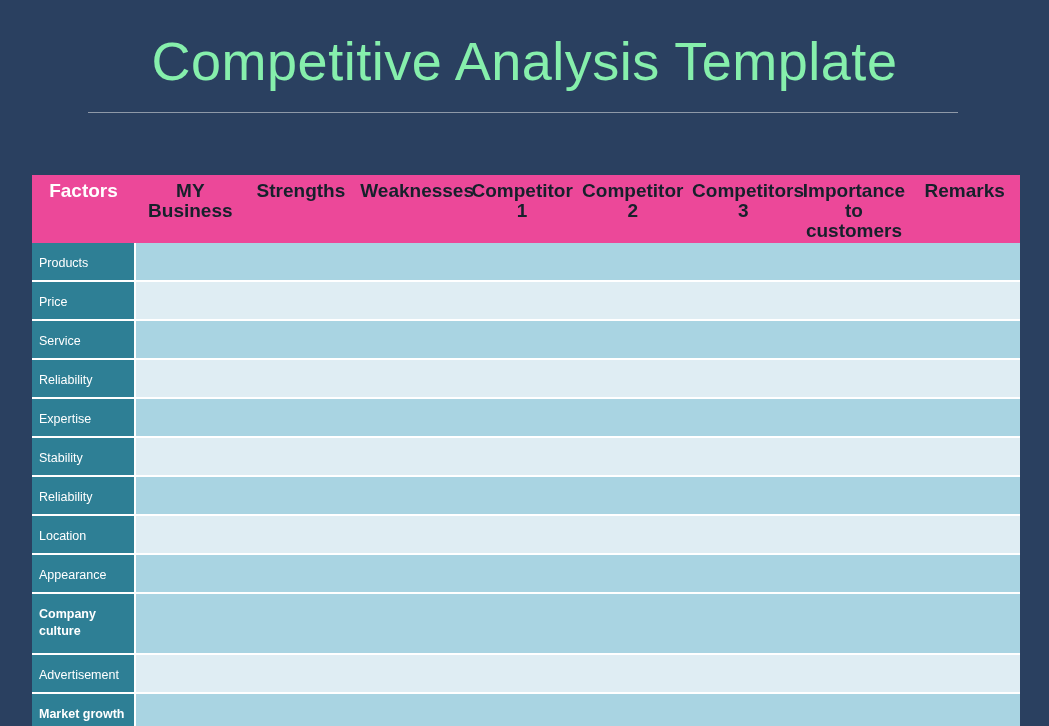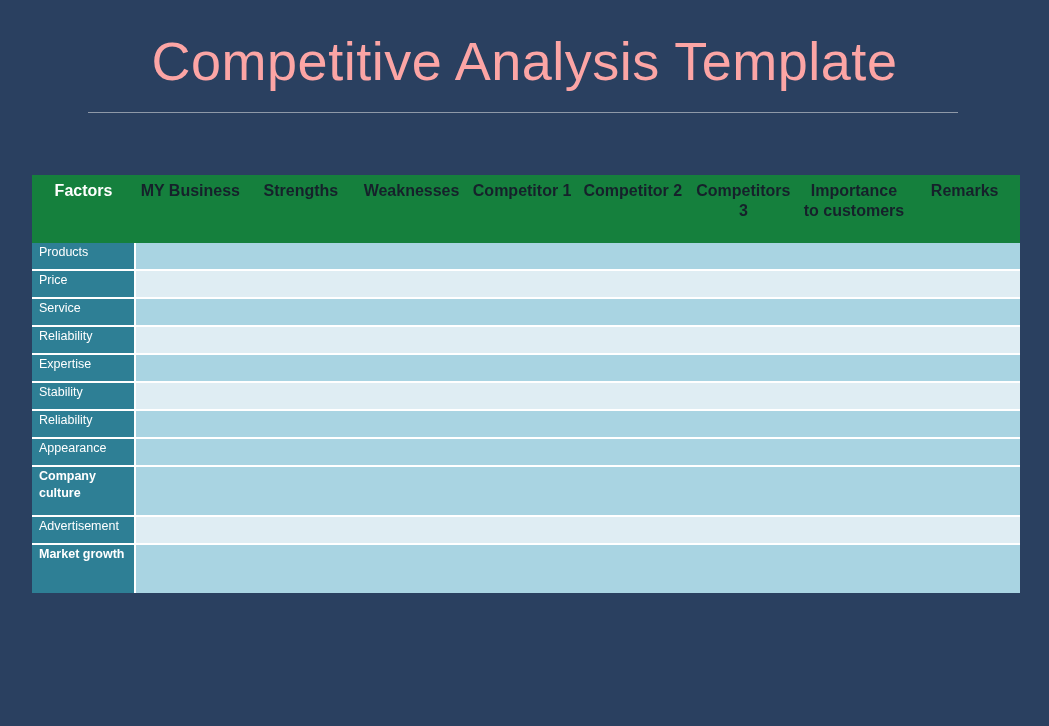--- a/index.html
+++ b/index.html
@@ -22,21 +22,21 @@
     top: 0;
     width: 1049px;
     height: 125px;
   }
   .page-title {
     position: absolute;
     left: 0;
     top: 30px;
     width: 1049px;
     text-align: center;
-    color: #fca5a5;
+    color: #86efac;
     font-size: 54px;
     font-weight: 400;
     letter-spacing: 0.5px;
     line-height: 62px;
     white-space: nowrap;
   }
   .title-rule {
     position: absolute;
     left: 88px;
     top: 112px;
@@ -56,23 +56,23 @@
     border-collapse: collapse;
     table-layout: fixed;
     width: 988px;
   }
   table.cat col.c-factor { width: 103px; }
   table.cat col.c-data   { width: 110.6px; }
 
   
   thead tr.head-row { height: 68px; }
   thead th {
-    background: #15803d;
+    background: #ec4899;
     color: #16212b;
-    font-size: 16px;
+    font-size: 19px;
     font-weight: bold;
     text-align: center;
     vertical-align: top;
     padding: 6px 4px 0 4px;
     line-height: 20px;
     border: 0;
   }
   thead th.th-factor {
     color: #ffffff;
     text-align: center;
@@ -80,21 +80,21 @@
   }
 
   
   td.factor {
     background: #2e7f95;
     color: #ffffff;
     font-size: 12.5px;
     font-weight: 400;
     text-align: left;
     vertical-align: top;
-    padding: 1px 4px 4px 7px;
+    padding: 12px 4px 4px 7px;
     line-height: 17px;
     border-bottom: 2px solid #ffffff;
     border-right: 2px solid #ffffff;
   }
 
   
   td.cell {
     border-bottom: 2px solid #ffffff;
     padding: 0;
   }
@@ -212,20 +212,31 @@
           <td class="factor">Reliability</td>
           <td class="cell"></td>
           <td class="cell"></td>
           <td class="cell"></td>
           <td class="cell"></td>
           <td class="cell"></td>
           <td class="cell"></td>
           <td class="cell"></td>
           <td class="cell"></td>
         </tr>
+        <tr class="band-b r-short">
+          <td class="factor">Location</td>
+          <td class="cell"></td>
+          <td class="cell"></td>
+          <td class="cell"></td>
+          <td class="cell"></td>
+          <td class="cell"></td>
+          <td class="cell"></td>
+          <td class="cell"></td>
+          <td class="cell"></td>
+        </tr>
         <tr class="band-a r-short">
           <td class="factor">Appearance</td>
           <td class="cell"></td>
           <td class="cell"></td>
           <td class="cell"></td>
           <td class="cell"></td>
           <td class="cell"></td>
           <td class="cell"></td>
           <td class="cell"></td>
           <td class="cell"></td>

